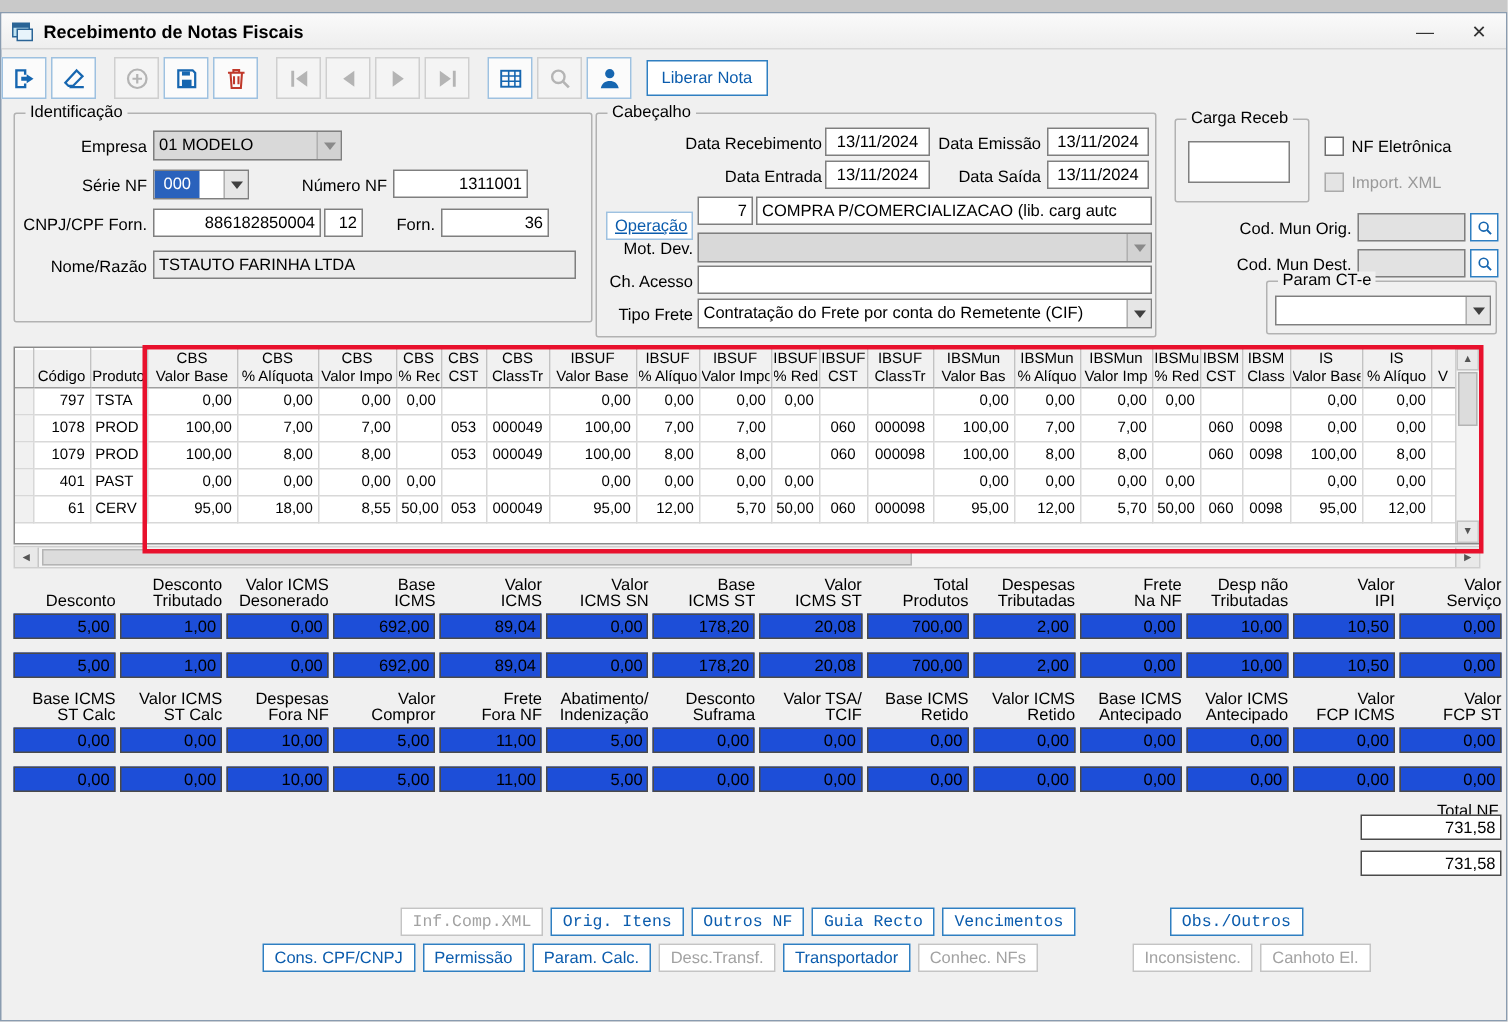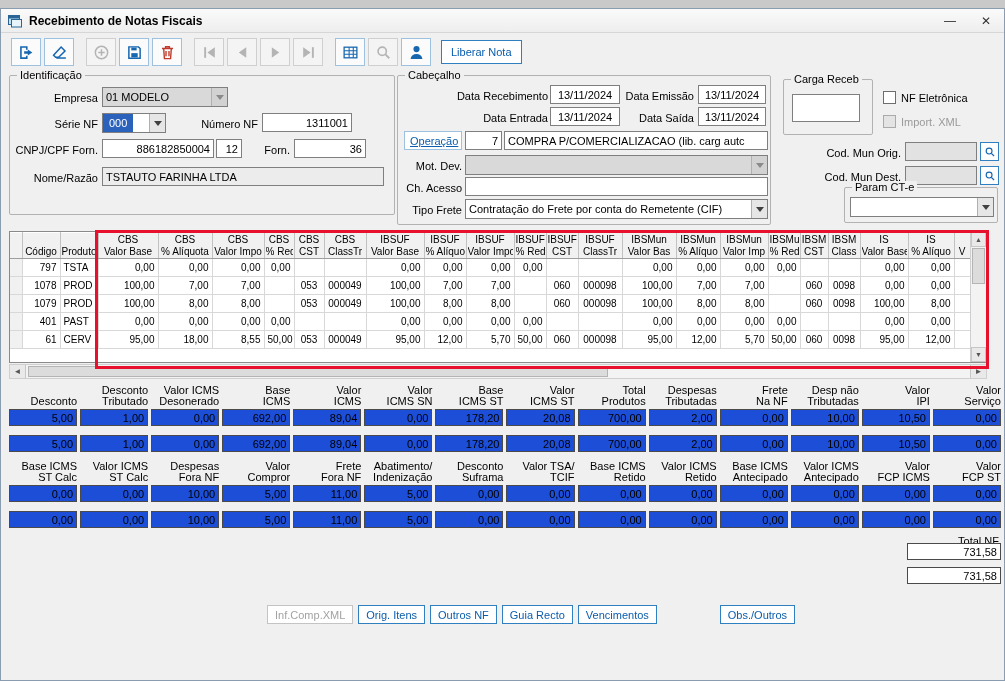--- a/index.html
+++ b/index.html
@@ -9,21 +9,21 @@
 .desktop{position:absolute;inset:0;background:#c9c9c9;}
 .window{position:absolute;left:0;top:8px;width:1005px;height:673px;background:#f0f0f0;border:1px solid #8a9cb0;}
 
 .titlebar{position:absolute;left:0;top:0;right:0;height:24px;background:linear-gradient(#fafafa,#eeeeee);border-bottom:1px solid #d6d6d6;display:flex;align-items:center;padding-left:6px;}
 .app-icon{width:16px;height:16px;margin-right:6px;display:block;}
 .app-icon svg{width:16px;height:16px;display:block;}
 .title{font-weight:bold;font-size:12px;}
 .win-controls{margin-left:auto;display:flex;height:100%;}
 .win-btn{width:36px;height:100%;display:flex;align-items:center;justify-content:center;font-size:12px;color:#333;}
 
-.toolbar{position:absolute;left:0;top:25px;right:0;height:36px;display:flex;align-items:center;padding-left:10px;}
+.toolbar{position:absolute;left:0;top:25px;right:0;height:36px;display:flex;align-items:center;}
 .tb-group{display:flex;align-items:center;gap:3px;}
 .tbtn{width:30px;height:28px;background:#fbfbfb;border:1px solid #9ec1e0;display:flex;align-items:center;justify-content:center;padding:0;}
 .tbtn.disabled{border-color:#cfcfcf;background:#f4f4f4;}
 .tbtn.gap{margin-left:9px;}
 .ticon{width:17px;height:17px;color:#1666b0;display:block;}
 .tbtn.disabled .ticon{color:#b4b4b4;}
 .ticon svg{width:100%;height:100%;display:block;}
 .btn-liberar{height:24px;margin-left:10px;background:#fff;border:1px solid #2f7fc1;color:#0b5cad;font-size:11px;padding:0 9px;}
 
 .content{position:absolute;inset:0;}
@@ -233,21 +233,21 @@
     <div class="groupbox" style="left:396px;top:66px;width:374px;height:150px;">
       <span class="legend">Cabeçalho</span>
       <span class="lbl" style="left:56px;top:10px;width:94px;">Data Recebimento</span>
       <div class="field center" style="left:152px;top:9px;width:70px;">13/11/2024</div>
       <span class="lbl" style="left:226px;top:10px;width:70px;">Data Emissão</span>
       <div class="field center" style="left:300px;top:9px;width:68px;">13/11/2024</div>
       <span class="lbl" style="left:56px;top:32px;width:94px;">Data Entrada</span>
       <div class="field center" style="left:152px;top:31px;width:70px;">13/11/2024</div>
       <span class="lbl" style="left:226px;top:32px;width:70px;">Data Saída</span>
       <div class="field center" style="left:300px;top:31px;width:68px;">13/11/2024</div>
-      <button class="op-btn" style="left:6px;top:55px;width:58px;">Operação</button>
+      <button class="op-btn" style="left:6px;top:65px;width:58px;">Operação</button>
       <div class="field right" style="left:67px;top:55px;width:37px;">7</div>
       <div class="field" style="left:106px;top:55px;width:264px;">COMPRA P/COMERCIALIZACAO (lib. carg autc</div>
       <span class="lbl" style="left:2px;top:80px;width:62px;">Mot. Dev.</span>
       <div class="combo dis" style="left:67px;top:79px;width:303px;">
         <span class="val"></span>
         <span class="dd"></span>
       </div>
       <span class="lbl" style="left:2px;top:102px;width:62px;">Ch. Acesso</span>
       <div class="field" style="left:67px;top:101px;width:303px;"></div>
       <span class="lbl" style="left:2px;top:124px;width:62px;">Tipo Frete</span>
@@ -695,24 +695,34 @@
             <div class="sv">0,00</div>
             <div class="sv">0,00</div>
             <div class="sv">0,00</div>
           </div>
     </div>
 
     <span class="lbl" style="left:906px;top:522px;width:92px;">Total NF</span>
     <div class="totalnf-box" style="top:534px;">731,58</div>
     <div class="totalnf-box" style="top:558px;">731,58</div>
 
-    <div class="brow" style="left:266px;top:596px;">
+    <div class="brow" style="left:266px;top:596px;font-family:Liberation Mono, monospace;">
           <button class="bbtn disabled">Inf.Comp.XML</button>
           <button class="bbtn">Orig. Itens</button>
           <button class="bbtn">Outros NF</button>
           <button class="bbtn">Guia Recto</button>
           <button class="bbtn">Vencimentos</button>
           <button class="bbtn gap">Obs./Outros</button>
         </div>
+    <div class="brow" style="left:174px;top:620px;">
+          <button class="bbtn">Cons. CPF/CNPJ</button>
+          <button class="bbtn">Permissão</button>
+          <button class="bbtn">Param. Calc.</button>
+          <button class="bbtn disabled">Desc.Transf.</button>
+          <button class="bbtn">Transportador</button>
+          <button class="bbtn disabled">Conhec. NFs</button>
+          <button class="bbtn disabled gap">Inconsistenc.</button>
+          <button class="bbtn disabled">Canhoto El.</button>
+        </div>
 
   </div>
 </div>
 </div>
 
 </body></html>

